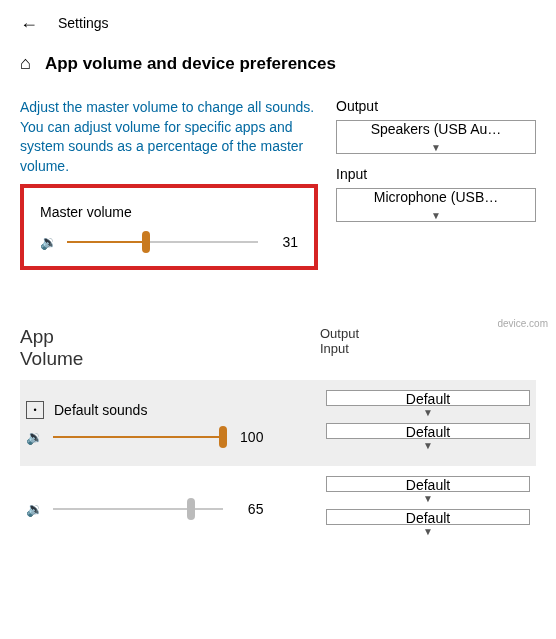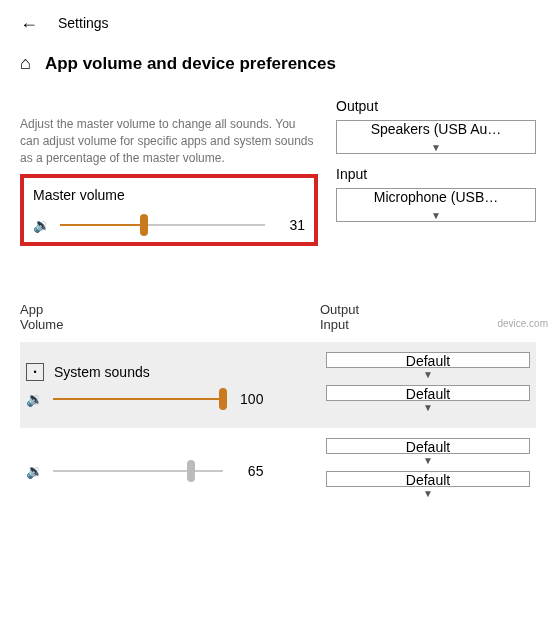--- a/index.html
+++ b/index.html
@@ -6,37 +6,37 @@
     body { width: 556px; height: 639px; background: #fff; padding: 12px 20px; }
     .hdr { display: flex; align-items: center; gap: 20px; margin-bottom: 20px; }
     .back { font-size: 18px; }
     .hdr-title { font-size: 14px; }
     .title-row { display: flex; align-items: center; gap: 14px; margin-bottom: 24px; }
     .home-ico { font-size: 18px; }
     .main-title { font-size: 17px; font-weight: 600; }
     .two-col { display: flex; gap: 18px; }
     .left { flex: 1; }
     .right { width: 200px; }
-    .desc { font-size: 12px; color: #737373; line-height: 1.4; margin-top: 18px; }
+    .desc { font-size: 14px; color: #0369a1; line-height: 1.4; }
     .lbl { font-size: 14px; margin-bottom: 6px; }
     .sel { width: 100%; height: 34px; border: 1px solid #999; background: #fff; padding: 0 8px; display: flex; align-items: center; justify-content: space-between; font-size: 14px; margin-bottom: 12px; flex-direction: column; }
     .sel.sm { height: 16px; margin-bottom:17px; }
     .chev { font-size: 10px; color: #555; }
-    .highlight { border: 4px solid #d62424; padding: 9px; margin-top: 8px; }
+    .highlight { border: 4px solid #d62424; padding: 16px; margin-top: 8px; }
     .mv-lbl { font-size: 14px; margin-bottom: 14px; }
     .slider-row { display: flex; align-items: center; gap: 10px; }
     .spk-ico { font-size: 14px; }
     .track { position: relative; height: 2px; background: #c8c8c8; flex: 1; }
     .fill { position: absolute; height: 2px; background: #c97a1f; left: 0; }
     .thumb { position: absolute; width: 8px; height: 22px; background: #c97a1f; border-radius: 4px; top: -10px; transform: translateX(-50%); }
     .thumb.gray { background: #bbb; }
     .val { width: 30px; font-size: 14px; text-align: right; }
     .apps { margin-top: 56px; }
     .apps-hdr { display: flex; margin-bottom: 10px; }
-    .apps-hdr .l { width: 300px; font-size: 13px; color: #333; }
+    .apps-hdr .l { width: 300px; font-size: 19px; color: #333; }
     .apps-hdr .r { font-size: 13px; color: #333; }
     .app-row { display: flex; align-items: center; padding: 10px 6px; }
     .app-row.sel-row { background: #eee; }
     .app-left { width: 300px; }
     .app-name { display: flex; align-items: center; gap: 10px; font-size: 14px; margin-bottom: 10px; }
     .app-ico { width: 18px; height: 18px; border: 1px solid #555; display:flex; align-items:center; justify-content:center; font-size:9px; }
     .app-slider { display: flex; align-items: center; gap: 10px; }
     .app-slider .track { width: 170px; flex: none; }
     .app-right { flex: 1; }
     .watermark { position: absolute; right: 8px; top: 318px; font-size: 10px; color: #aaa; writing-mode: horizontal-tb; }
@@ -92,21 +92,21 @@
     <div class="r">
       <div>Output</div>
       <div>Input</div>
     </div>
   </div>
 
   <div class="app-row sel-row">
     <div class="app-left">
       <div class="app-name">
         <span class="app-ico">•</span>
-        <span>System sounds</span>
+        <span>Default sounds</span>
       </div>
       <div class="app-slider">
         <span class="spk-ico">🔉</span>
         <div class="track">
           <div class="fill" style="width:100%"></div>
           <div class="thumb" style="left:100%"></div>
         </div>
         <span class="val">100</span>
       </div>
     </div>

